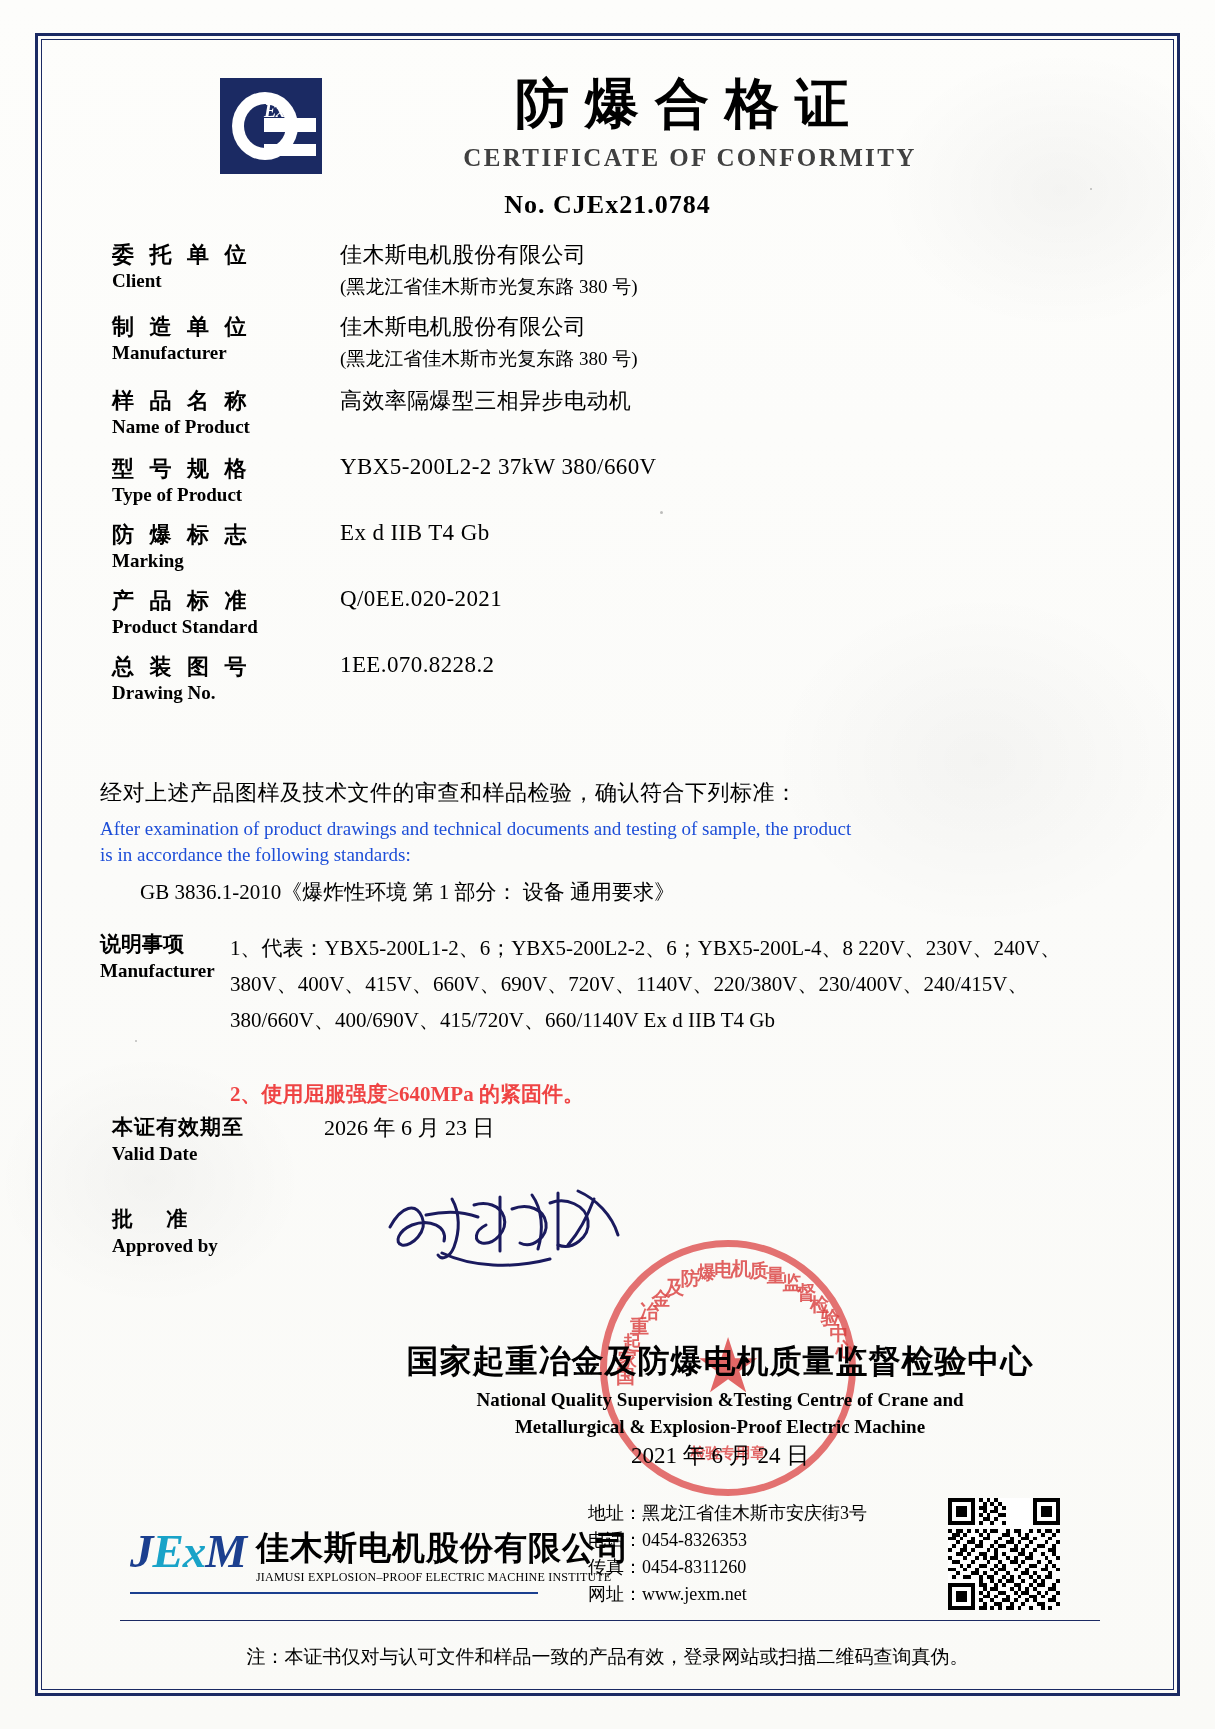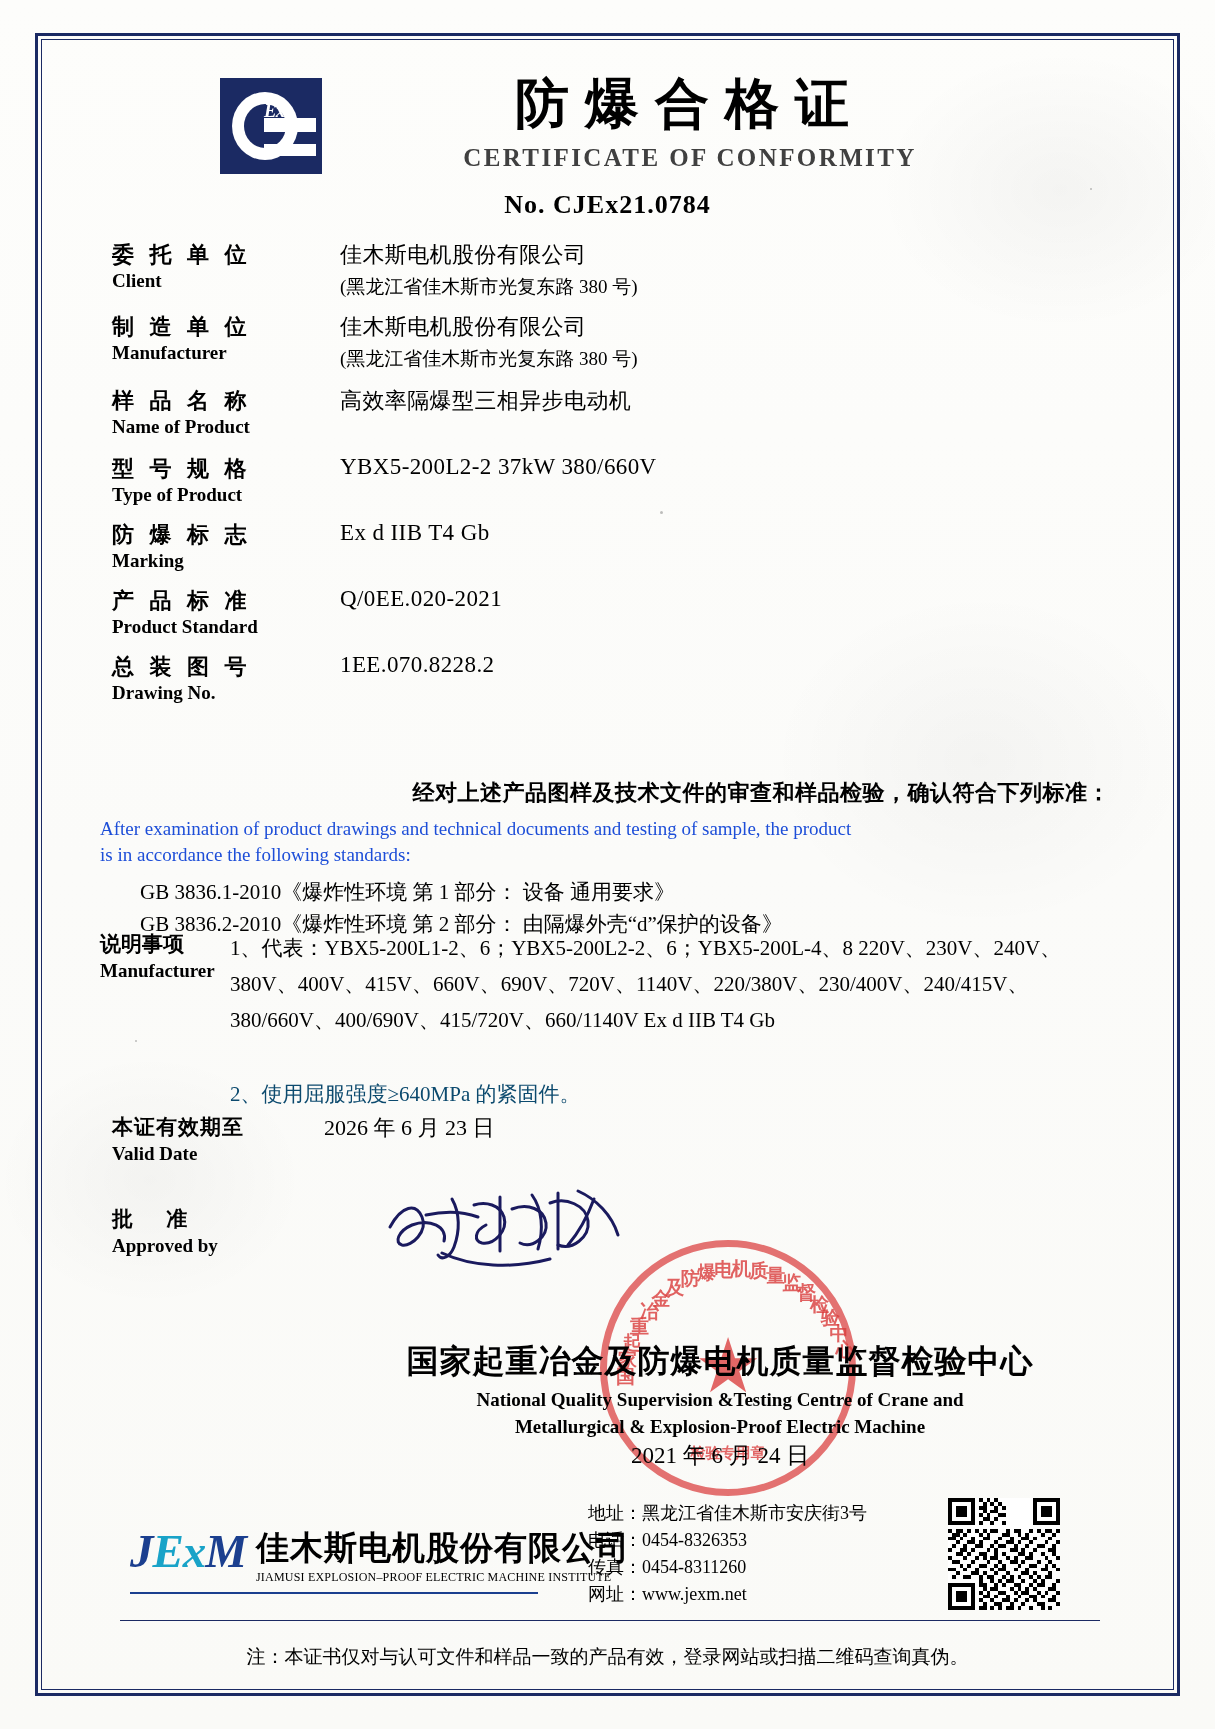--- a/index.html
+++ b/index.html
@@ -188,24 +188,23 @@
 
   
   .statement {
     position: absolute;
     left: 100px;
     top: 778px;
     width: 1010px;
   }
   .st-cn {
     font-size: 22px;
-    font-weight: bold;
+    font-weight: normal;
     letter-spacing: 0.5px;
     color: #000;
-    text-align: right;
   }
   .st-en {
     margin-top: 8px;
     font-size: 19px;
     line-height: 26px;
     color: #1d4ed8;
   }
   .std-line {
     margin-top: 8px;
     margin-left: 40px;
@@ -246,21 +245,22 @@
     line-height: 36px;
     color: #000;
   }
   .exp-p2 {
     position: absolute;
     left: 130px;
     top: 146px;
     width: 880px;
     font-size: 21px;
     line-height: 36px;
-    color: #0c4a6e;
+    color: #ef4444;
+    font-weight: bold;
   }
 
   
   .validdate {
     position: absolute;
     left: 112px;
     top: 1113px;
     width: 900px;
   }
   .vd-cn {
@@ -531,21 +531,20 @@
 
   </div>
 
   <div class="statement">
     <div class="st-cn">经对上述产品图样及技术文件的审查和样品检验，确认符合下列标准：</div>
     <div class="st-en">
       <div>After examination of product drawings and technical documents and testing of sample, the product</div>
       <div>is in accordance the following standards:</div>
     </div>
     <div class="std-line">GB 3836.1-2010《爆炸性环境  第 1 部分：  设备  通用要求》</div>
-    <div class="std-line" style="margin-top:0">GB 3836.2-2010《爆炸性环境  第 2 部分：  由隔爆外壳“d”保护的设备》</div>
   </div>
 
   <div class="explanation">
     <div class="exp-lbl-cn">说明事项</div>
     <div class="exp-lbl-en">Manufacturer</div>
     <div class="exp-body">1、代表：YBX5-200L1-2、6；YBX5-200L2-2、6；YBX5-200L-4、8   220V、230V、240V、380V、400V、415V、660V、690V、720V、1140V、220/380V、230/400V、240/415V、380/660V、400/690V、415/720V、660/1140V   Ex d IIB T4 Gb</div>
     <div class="exp-p2">2、使用屈服强度≥640MPa 的紧固件。</div>
   </div>
 
   <div class="validdate">

